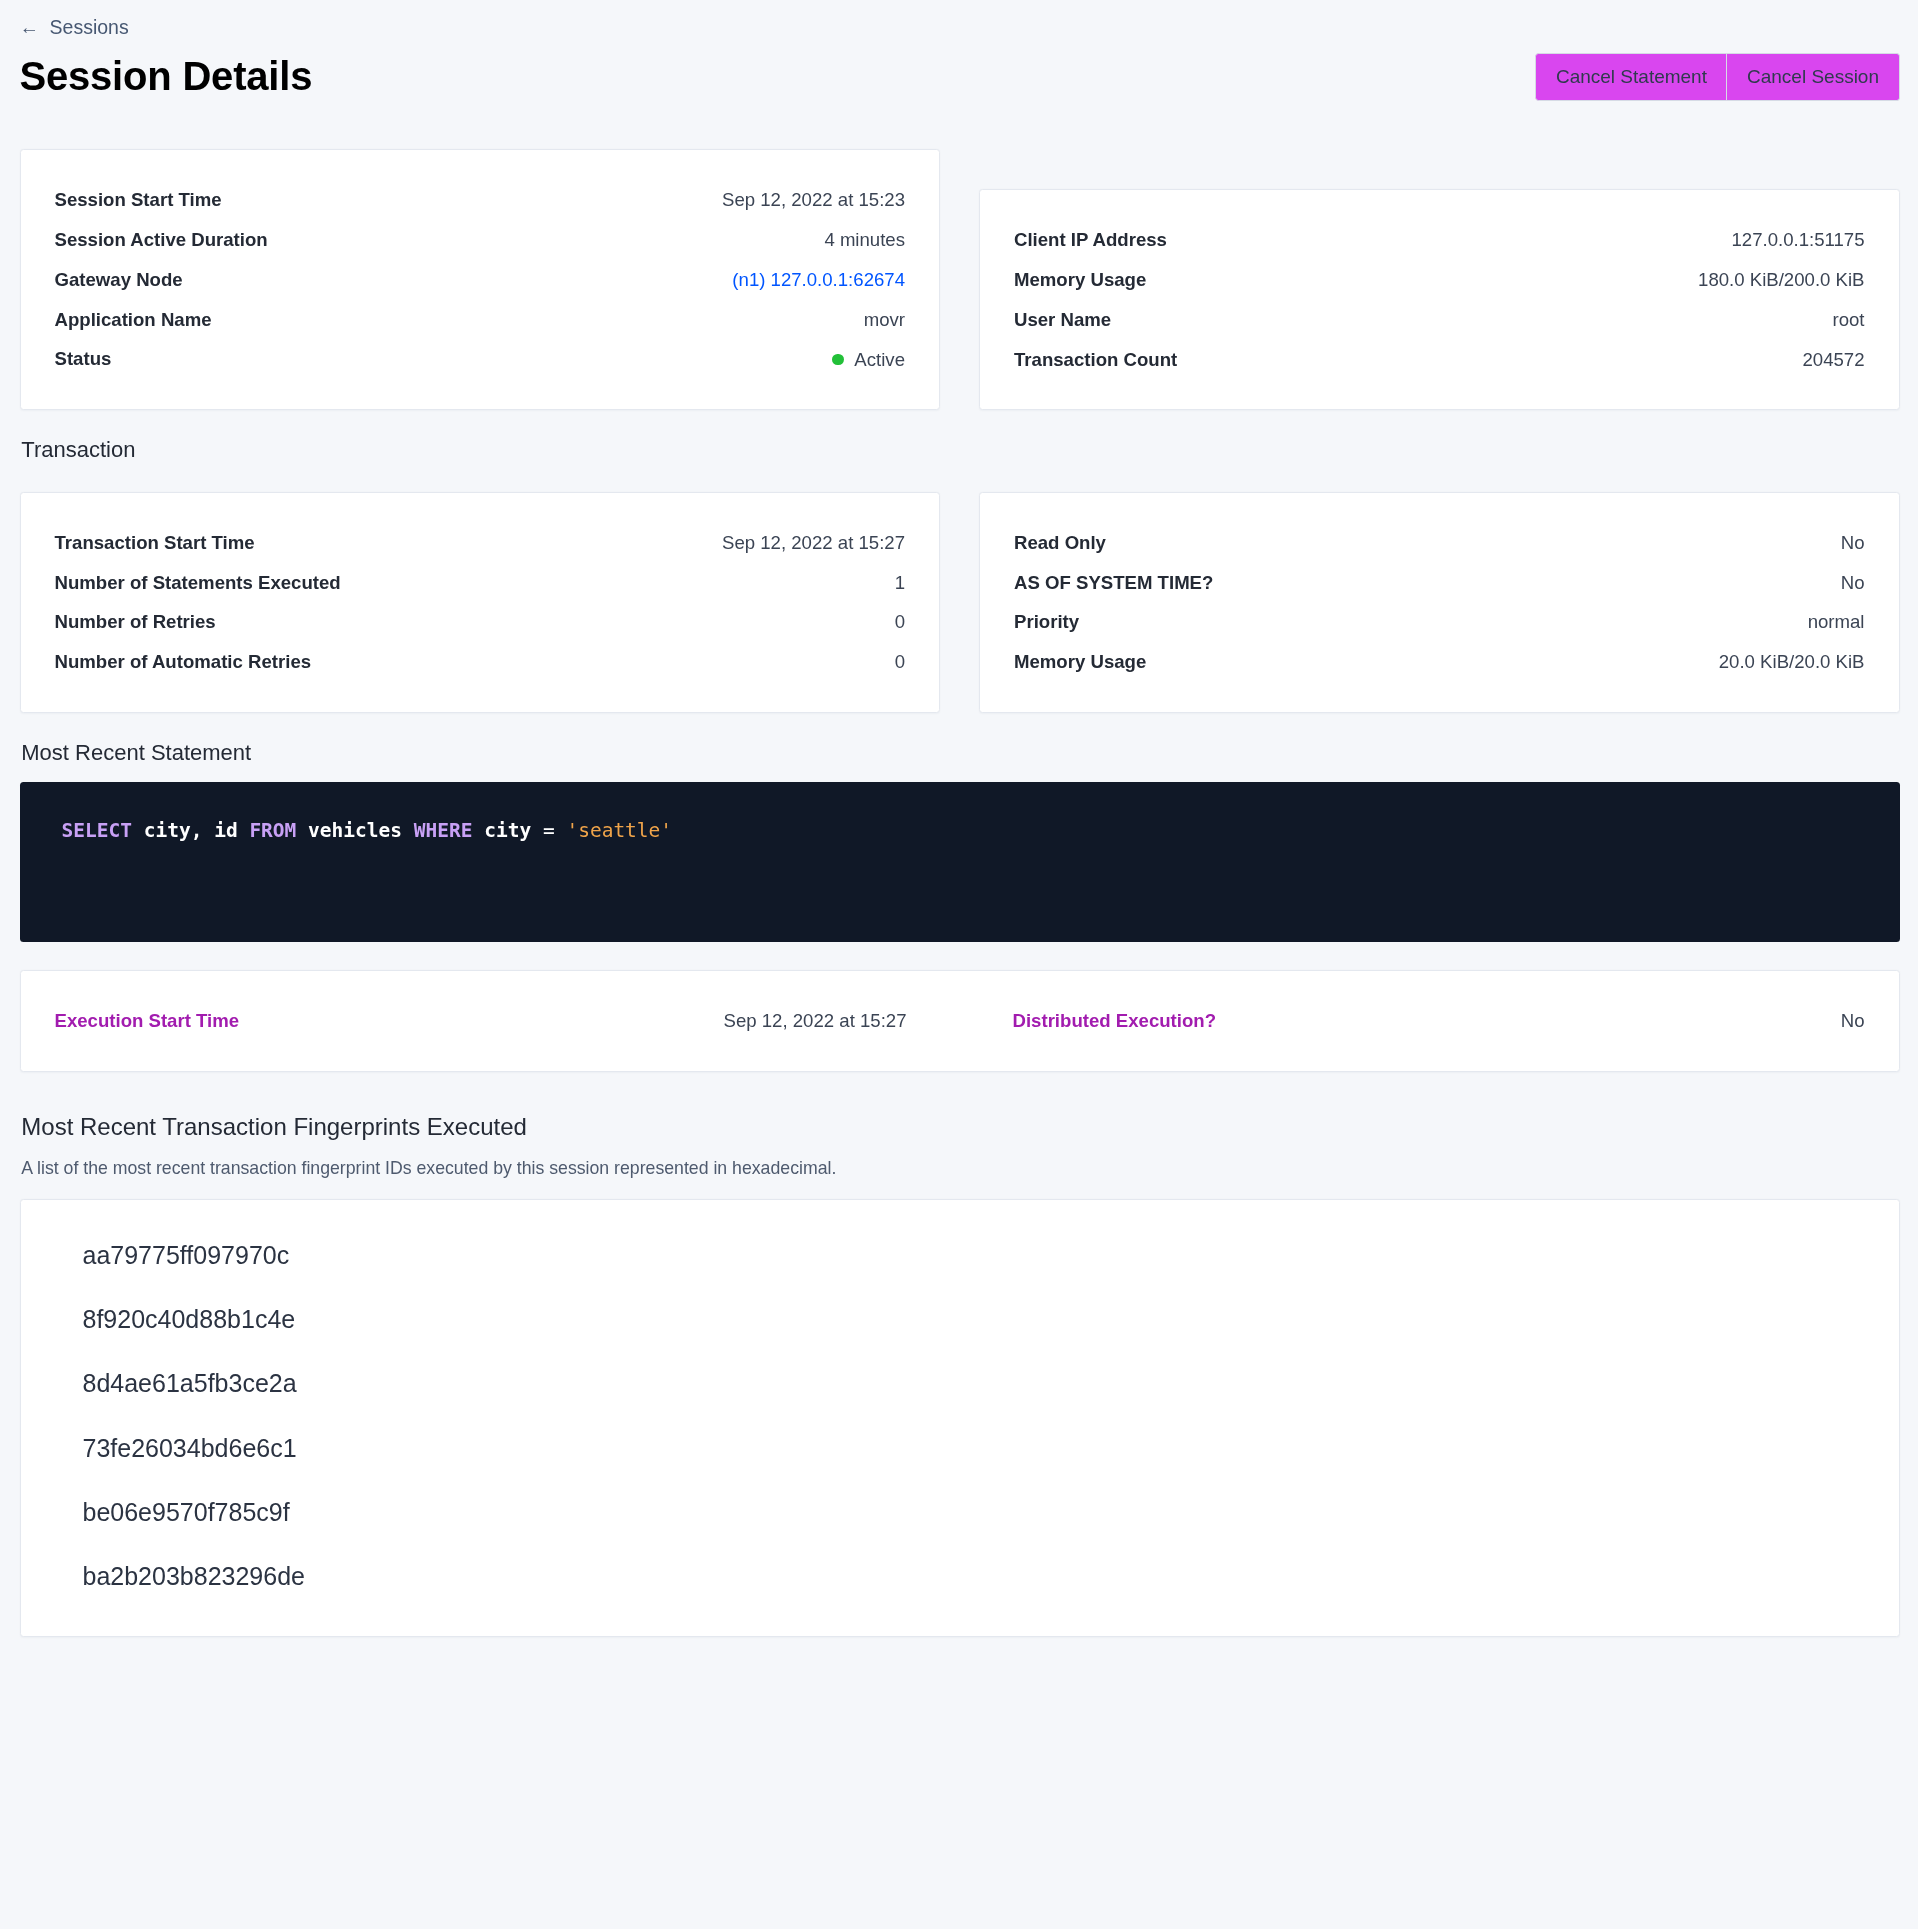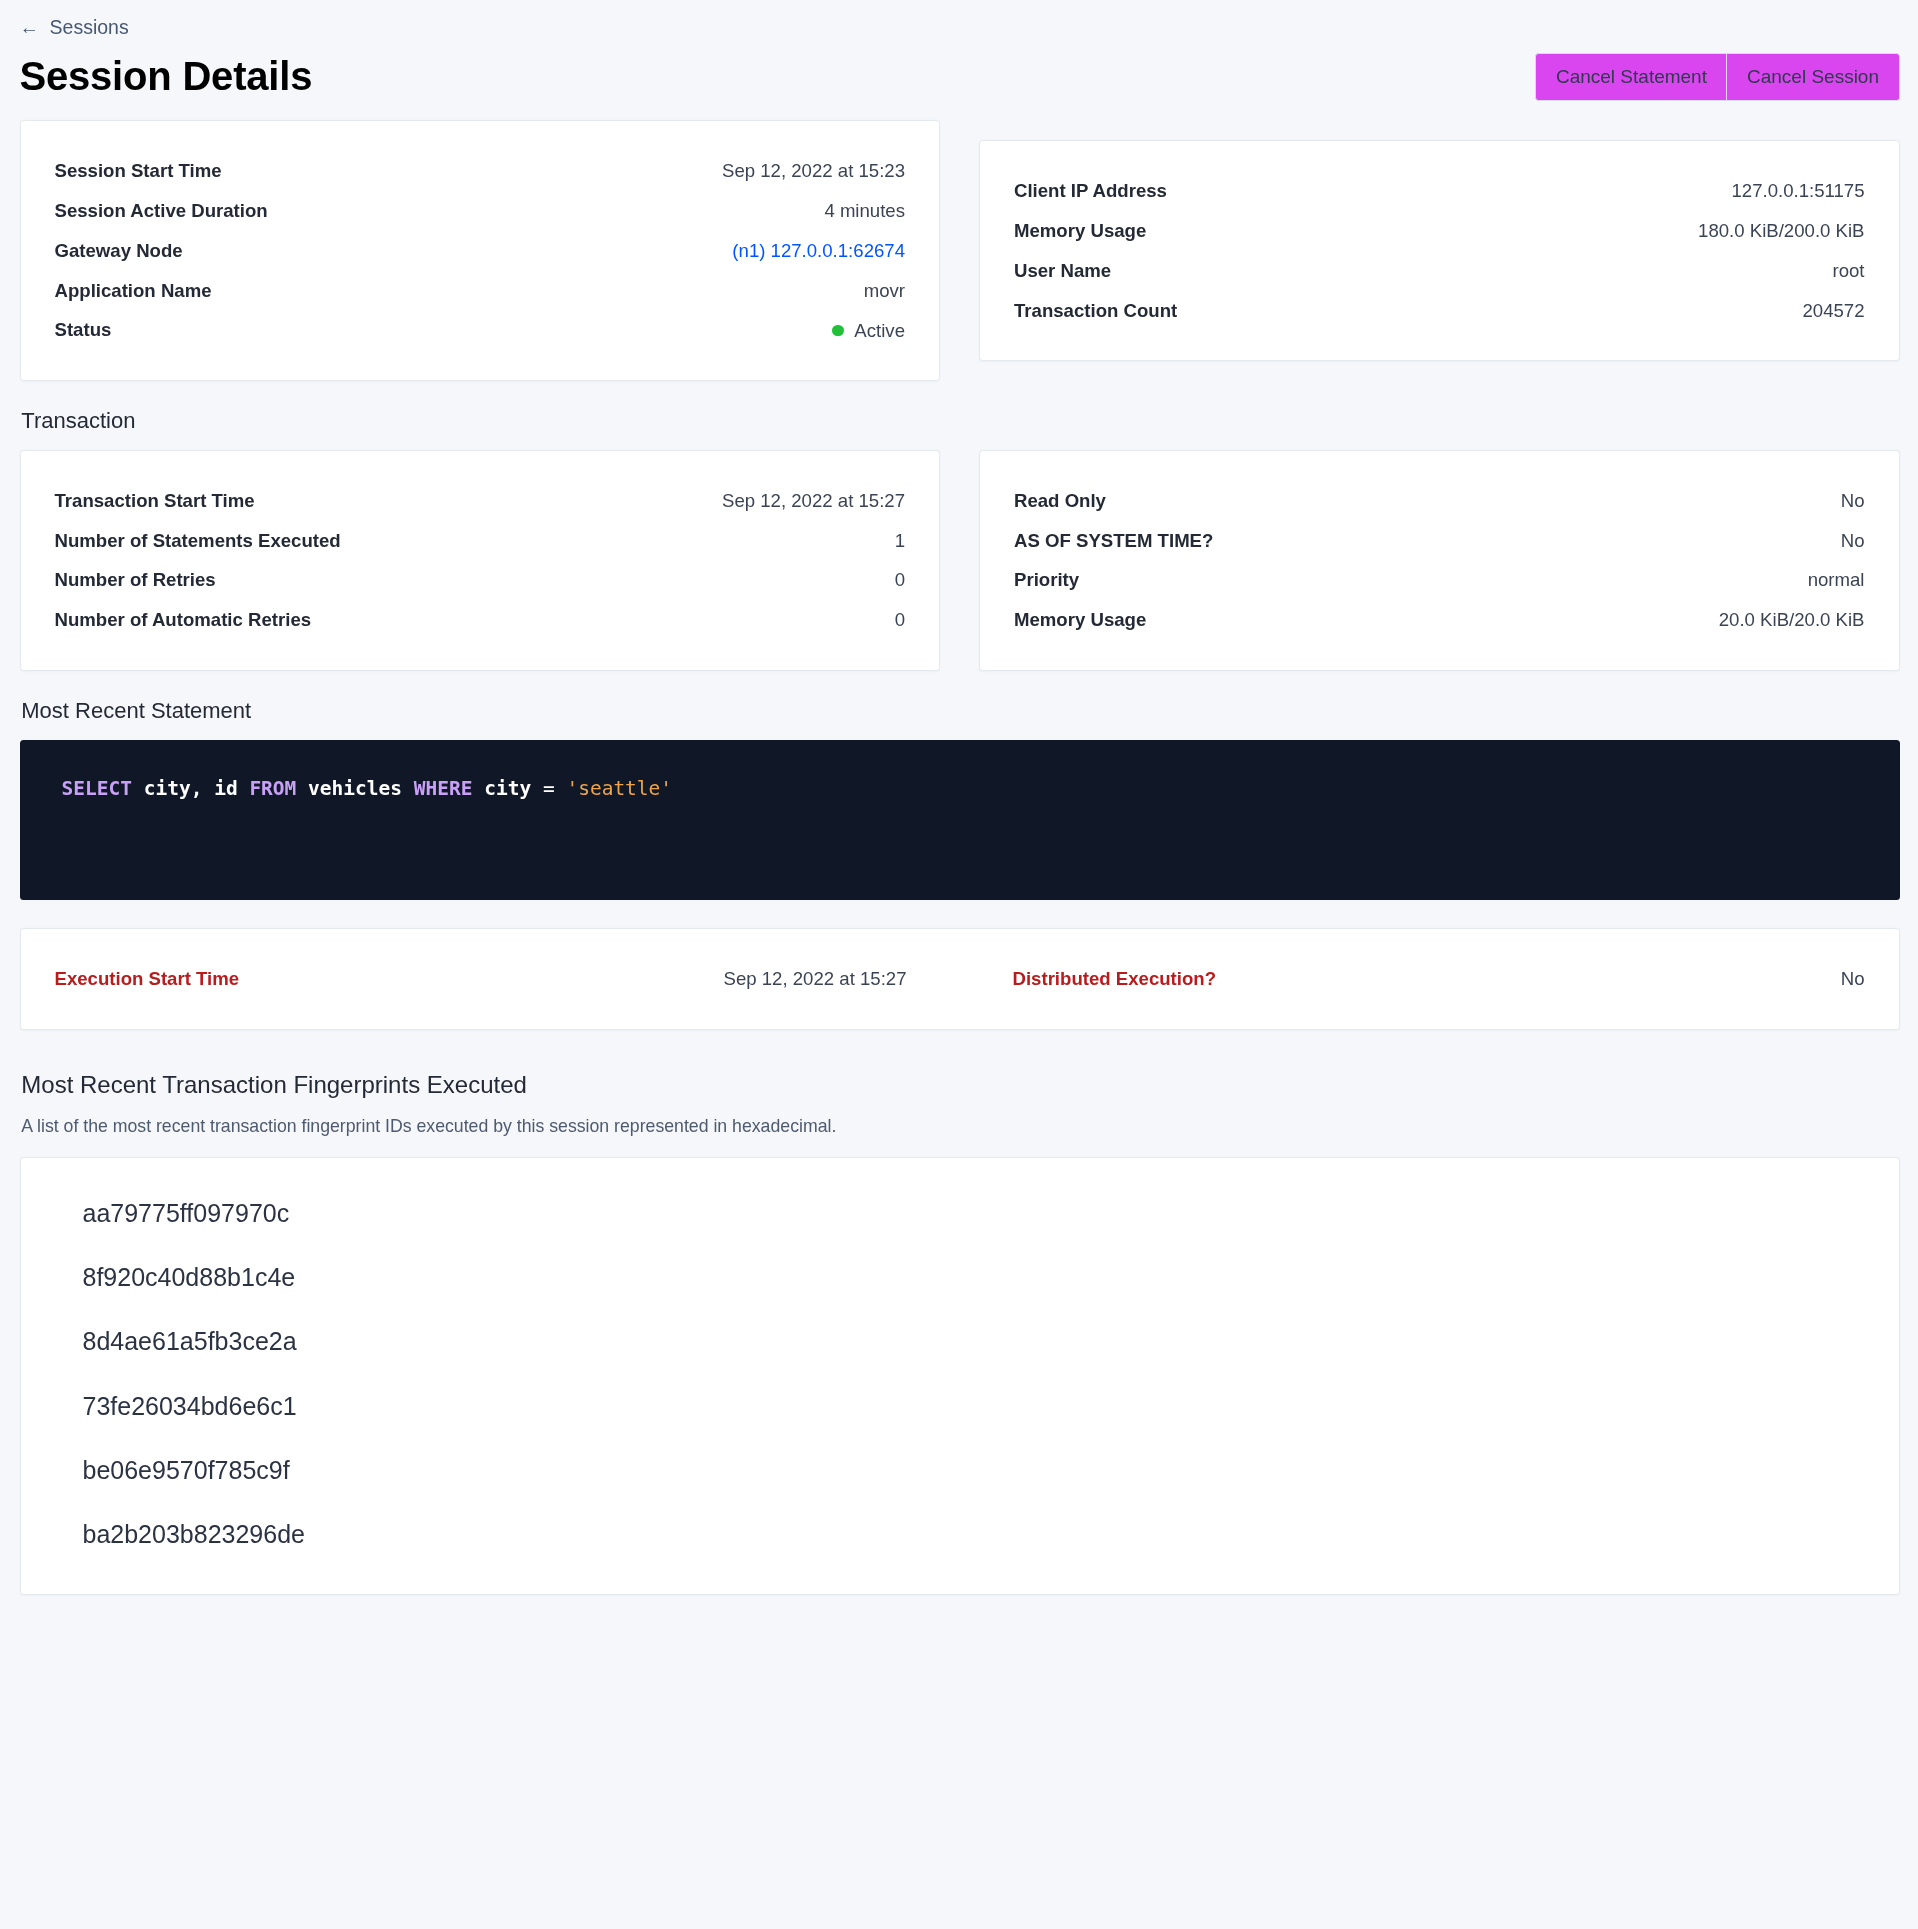--- a/index.html
+++ b/index.html
@@ -48,21 +48,22 @@
     cursor: pointer;
     line-height: 1;
   }
   .btn.first { border-radius: 3.5px 0 0 3.5px; }
   .btn.last  { border-radius: 0 3.5px 3.5px 0; border-left: none; }
 
   
   .row {
     display: flex;
     gap: 39px;
-    align-items: center;
+    align-items: flex-end;
+    margin-top: 29px;
   }
   .col { flex: 1 1 0; display: flex; }
 
   .card {
     background: #ffffff;
     border: 0.9px solid #e4e8ef;
     border-radius: 3.5px;
     width: 100%;
     padding: 30px 34px 30px 34px;
     box-shadow: 0 0.9px 1.8px rgba(32,43,70,0.04);
@@ -127,21 +128,21 @@
   .exec-half {
     flex: 1 1 0;
     display: flex;
     justify-content: space-between;
     align-items: baseline;
     font-size: 18.6px;
     padding: 12.4px 0;
   }
   .exec-half:first-child { padding-right: 53px; }
   .exec-half:last-child { padding-left: 53px; gap: 32px; }
-  .exec-half .k { font-weight: bold; color: #b91c1c; }
+  .exec-half .k { font-weight: bold; color: #a21caf; }
   .exec-half .v { color: #3b4454; }
 
   
   .fp-title {
     font-size: 24px;
     color: #242a35;
     margin: 41px 0 17.7px 1.8px;
   }
   .fp-desc {
     font-size: 17.7px;

